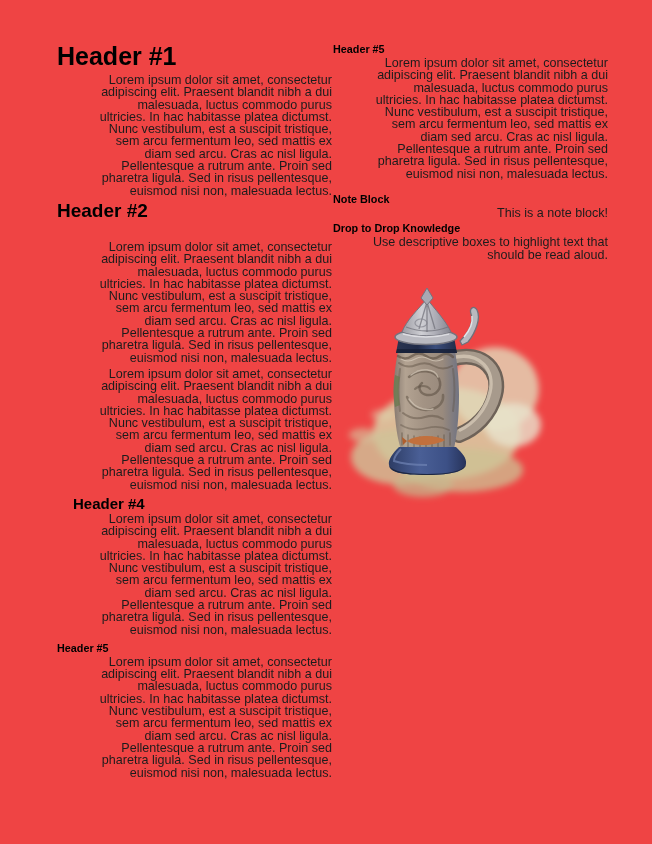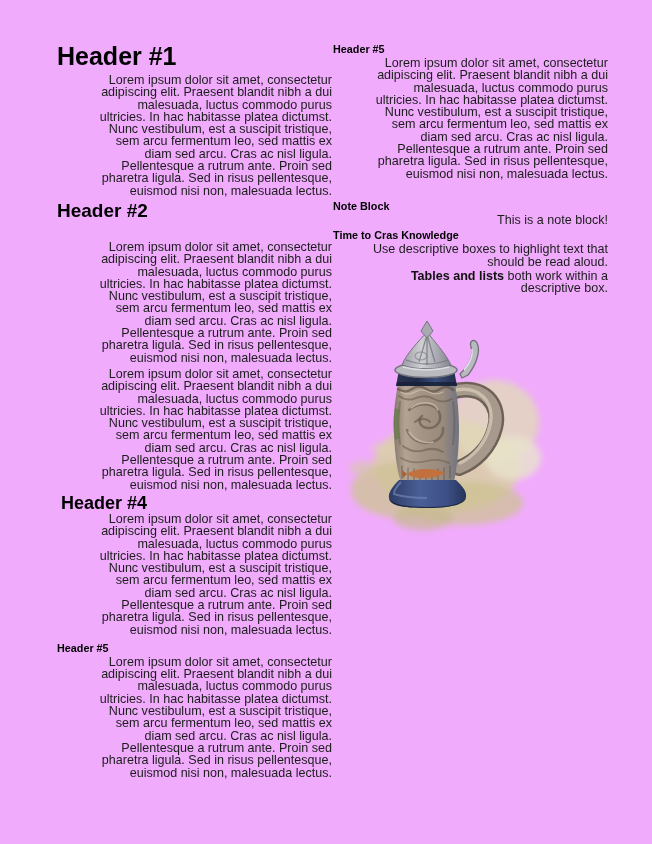--- a/index.html
+++ b/index.html
@@ -12,39 +12,39 @@
     height: 844px;
     overflow: hidden;
     font-family: "Liberation Sans", "DejaVu Sans", sans-serif;
     color: #1c1c1c;
   }
   .page {
     box-sizing: border-box;
     width: 652px;
     height: 844px;
     padding: 43px 0 0 57px;
-    background: #f0abfc;
+    background: #ef4444;
   }
   .columns {
     display: flex;
     gap: 23px;
   }
   .col {
     width: 253px;
     flex: 0 0 253px;
   }
   h1, h2, h3, h4, h5 {
     color: #000000;
     font-weight: 700;
     margin: 0;
   }
   h1.doc-h1 { font-size: 25px; line-height: 26px; margin: 0 0 5px 0; letter-spacing: 0; }
   h2.doc-h2 { font-size: 19px; line-height: 20px; margin: 0 0 20px 0; }
   h3.doc-h3 { font-size: 15px; line-height: 16px; margin: 4px 0 3px 0; }
-  h4.doc-h4 { font-size: 18px; line-height: 13px; margin: 6px 0 3px 4px; }
+  h4.doc-h4 { font-size: 15px; line-height: 13px; margin: 6px 0 3px 16px; }
   h5.doc-h5 { font-size: 10.8px; line-height: 12px; margin: 6px 0 2px 0; }
   p.body-text {
     font-size: 12.55px;
     line-height: 12.3px;
     margin: 0 0 4px 0;
     margin-right: -22px; 
     white-space: pre-line;
     color: #1c1c1c;
     text-align: right;
   }
@@ -130,29 +130,27 @@
 adipiscing elit. Praesent blandit nibh a dui
 malesuada, luctus commodo purus
 ultricies. In hac habitasse platea dictumst.
 Nunc vestibulum, est a suscipit tristique,
 sem arcu fermentum leo, sed mattis ex
 diam sed arcu. Cras ac nisl ligula.
 Pellentesque a rutrum ante. Proin sed
 pharetra ligula. Sed in risus pellentesque,
 euismod nisi non, malesuada lectus.</p>
 
-      <h5 class="doc-h5" style="margin-top:20px;">Note Block</h5>
+      <h5 class="doc-h5" style="margin-top:13px;">Note Block</h5>
       <p class="body-text single">This is a note block!</p>
 
-      <h5 class="doc-h5" style="margin-top:3px;">Time to Cras Knowledge</h5>
+      <h5 class="doc-h5" style="margin-top:3px;">Drop to Drop Knowledge</h5>
       <p class="body-text single">Use descriptive boxes to highlight text that
 should be read aloud.</p>
 
-      <p class="body-text"><span class="bold-run">Tables and lists</span><span> both work within a
-descriptive box.</span></p>
 
       <div class="illustration-wrap">
         <svg width="250" height="220" viewBox="0 0 250 220">
           <defs>
             <filter id="wblur" x="-20%" y="-20%" width="140%" height="140%">
               <feGaussianBlur stdDeviation="3.2"></feGaussianBlur>
             </filter>
             <linearGradient id="bodyg" x1="0" y1="0" x2="1" y2="0">
               <stop offset="0" stop-color="#86796f"></stop>
               <stop offset="0.18" stop-color="#b3a392"></stop>

